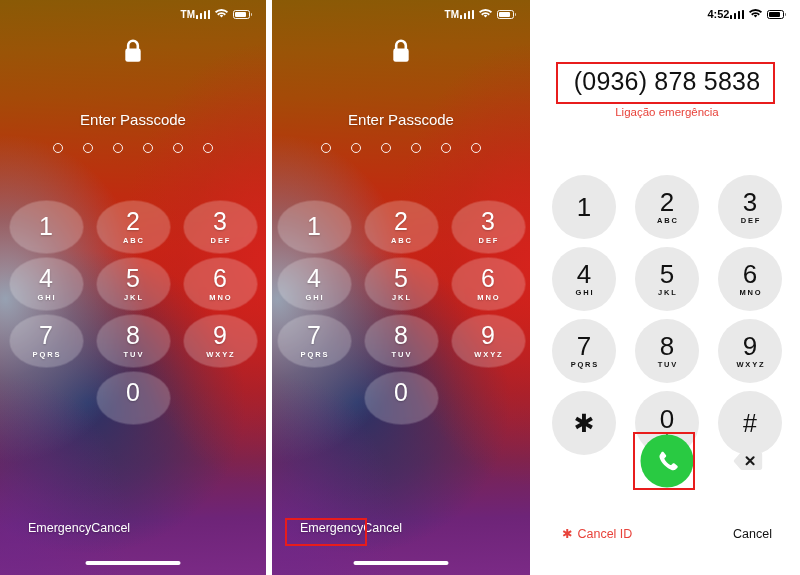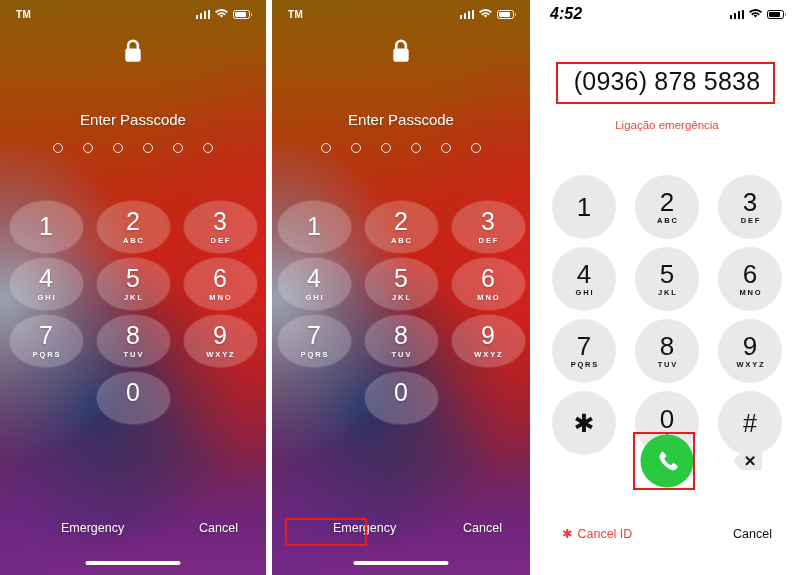--- a/index.html
+++ b/index.html
@@ -55,21 +55,21 @@
     background:
       radial-gradient(78% 55% at 100% 46%, rgba(215,35,30,0.85) 0%, rgba(200,35,30,0.35) 40%, rgba(200,35,30,0) 70%),
       radial-gradient(60% 38% at 6% 92%, rgba(110,40,140,0.55) 0%, rgba(110,40,140,0) 70%);
   }
 
   
   .statusbar {
     position:absolute; top:0; left:0; right:0;
     height:28px;
     display:flex; align-items:center;
-    justify-content:space-between;
+    justify-content:flex-end;
     padding:0 16px;
     z-index:5;
   }
   .carrier {
     color:#fff; font-size:10px; font-weight:bold; letter-spacing:.3px;
   }
   .statusicons { display:flex; align-items:center; gap:5px; }
   .sig { display:flex; align-items:flex-end; gap:1.5px; height:9px; }
   .sig i { width:2.5px; background:#fff; border-radius:.5px; display:block; }
   .sig i:nth-child(1){height:3.5px;} .sig i:nth-child(2){height:5.5px;}
@@ -83,21 +83,21 @@
   }
   .batt::after {
     content:""; position:absolute; right:-3px; top:2.4px;
     width:1.5px; height:3.5px; background:rgba(255,255,255,.7);
     border-radius:0 1px 1px 0;
   }
   .batt i { display:block; height:100%; width:88%; background:#fff; border-radius:1px; }
   .dialer .batt { border-color:#000; }
   .dialer .batt i { background:#000; }
   .dialer .batt::after { background:rgba(0,0,0,.55); }
-  .clock { color:#000; font-size:16px; font-weight:bold;font-style:italic; }
+  .clock { color:#000; font-size:11px; font-weight:bold; }
 
   
   .lockicon {
     position:absolute; top:38px; left:50%;
     transform:translateX(-50%);
     z-index:5;
   }
   
   .entertitle {
     position:absolute; top:111px; left:0; right:0;
@@ -145,22 +145,22 @@
     font-size:7.5px; font-weight:bold; letter-spacing:1.9px;
     margin-top:2px; text-indent:1.9px;
     text-shadow:0 1px 2px rgba(0,0,0,.22);
   }
   .key.zero { grid-column:2; }
   .key.zero .ltr { visibility:hidden; }
 
   
   .lockbottom {
     position:absolute; bottom:40px; left:0; right:0;
-    display:flex; justify-content:space-between;
-    padding:0 28px; z-index:6;margin-left:33px;
+    display:flex; 
+    padding:0 28px; z-index:6;
   }
   .lockbottom span {
     color:#fff; font-size:12.5px;
     text-shadow:0 1px 2px rgba(0,0,0,.25);
   }
   .homebar {
     position:absolute; bottom:10px; left:50%;
     transform:translateX(-50%);
     width:95px; height:4px; border-radius:3px;
     background:#fff; z-index:6;
@@ -168,21 +168,21 @@
 
   
   .num-display {
     position:absolute; top:62px; left:50%;
     transform:translateX(-50%);
     padding:5px 14px 7px;
     color:#111; font-size:25px; letter-spacing:.2px;
     white-space:nowrap;
   }
   .num-sub {
-    position:absolute; top:119px; left:0; right:0;
+    position:absolute; top:106px; left:0; right:0;
     text-align:center; color:#e8433b; font-size:11.5px;
   }
   .dkeypad {
     position:absolute; top:175px; left:50%;
     transform:translateX(-50%);
     display:grid; grid-template-columns:repeat(3,64px);
     grid-gap:8px 19px;
   }
   .dkey {
     width:64px; height:64px; border-radius:50%;

